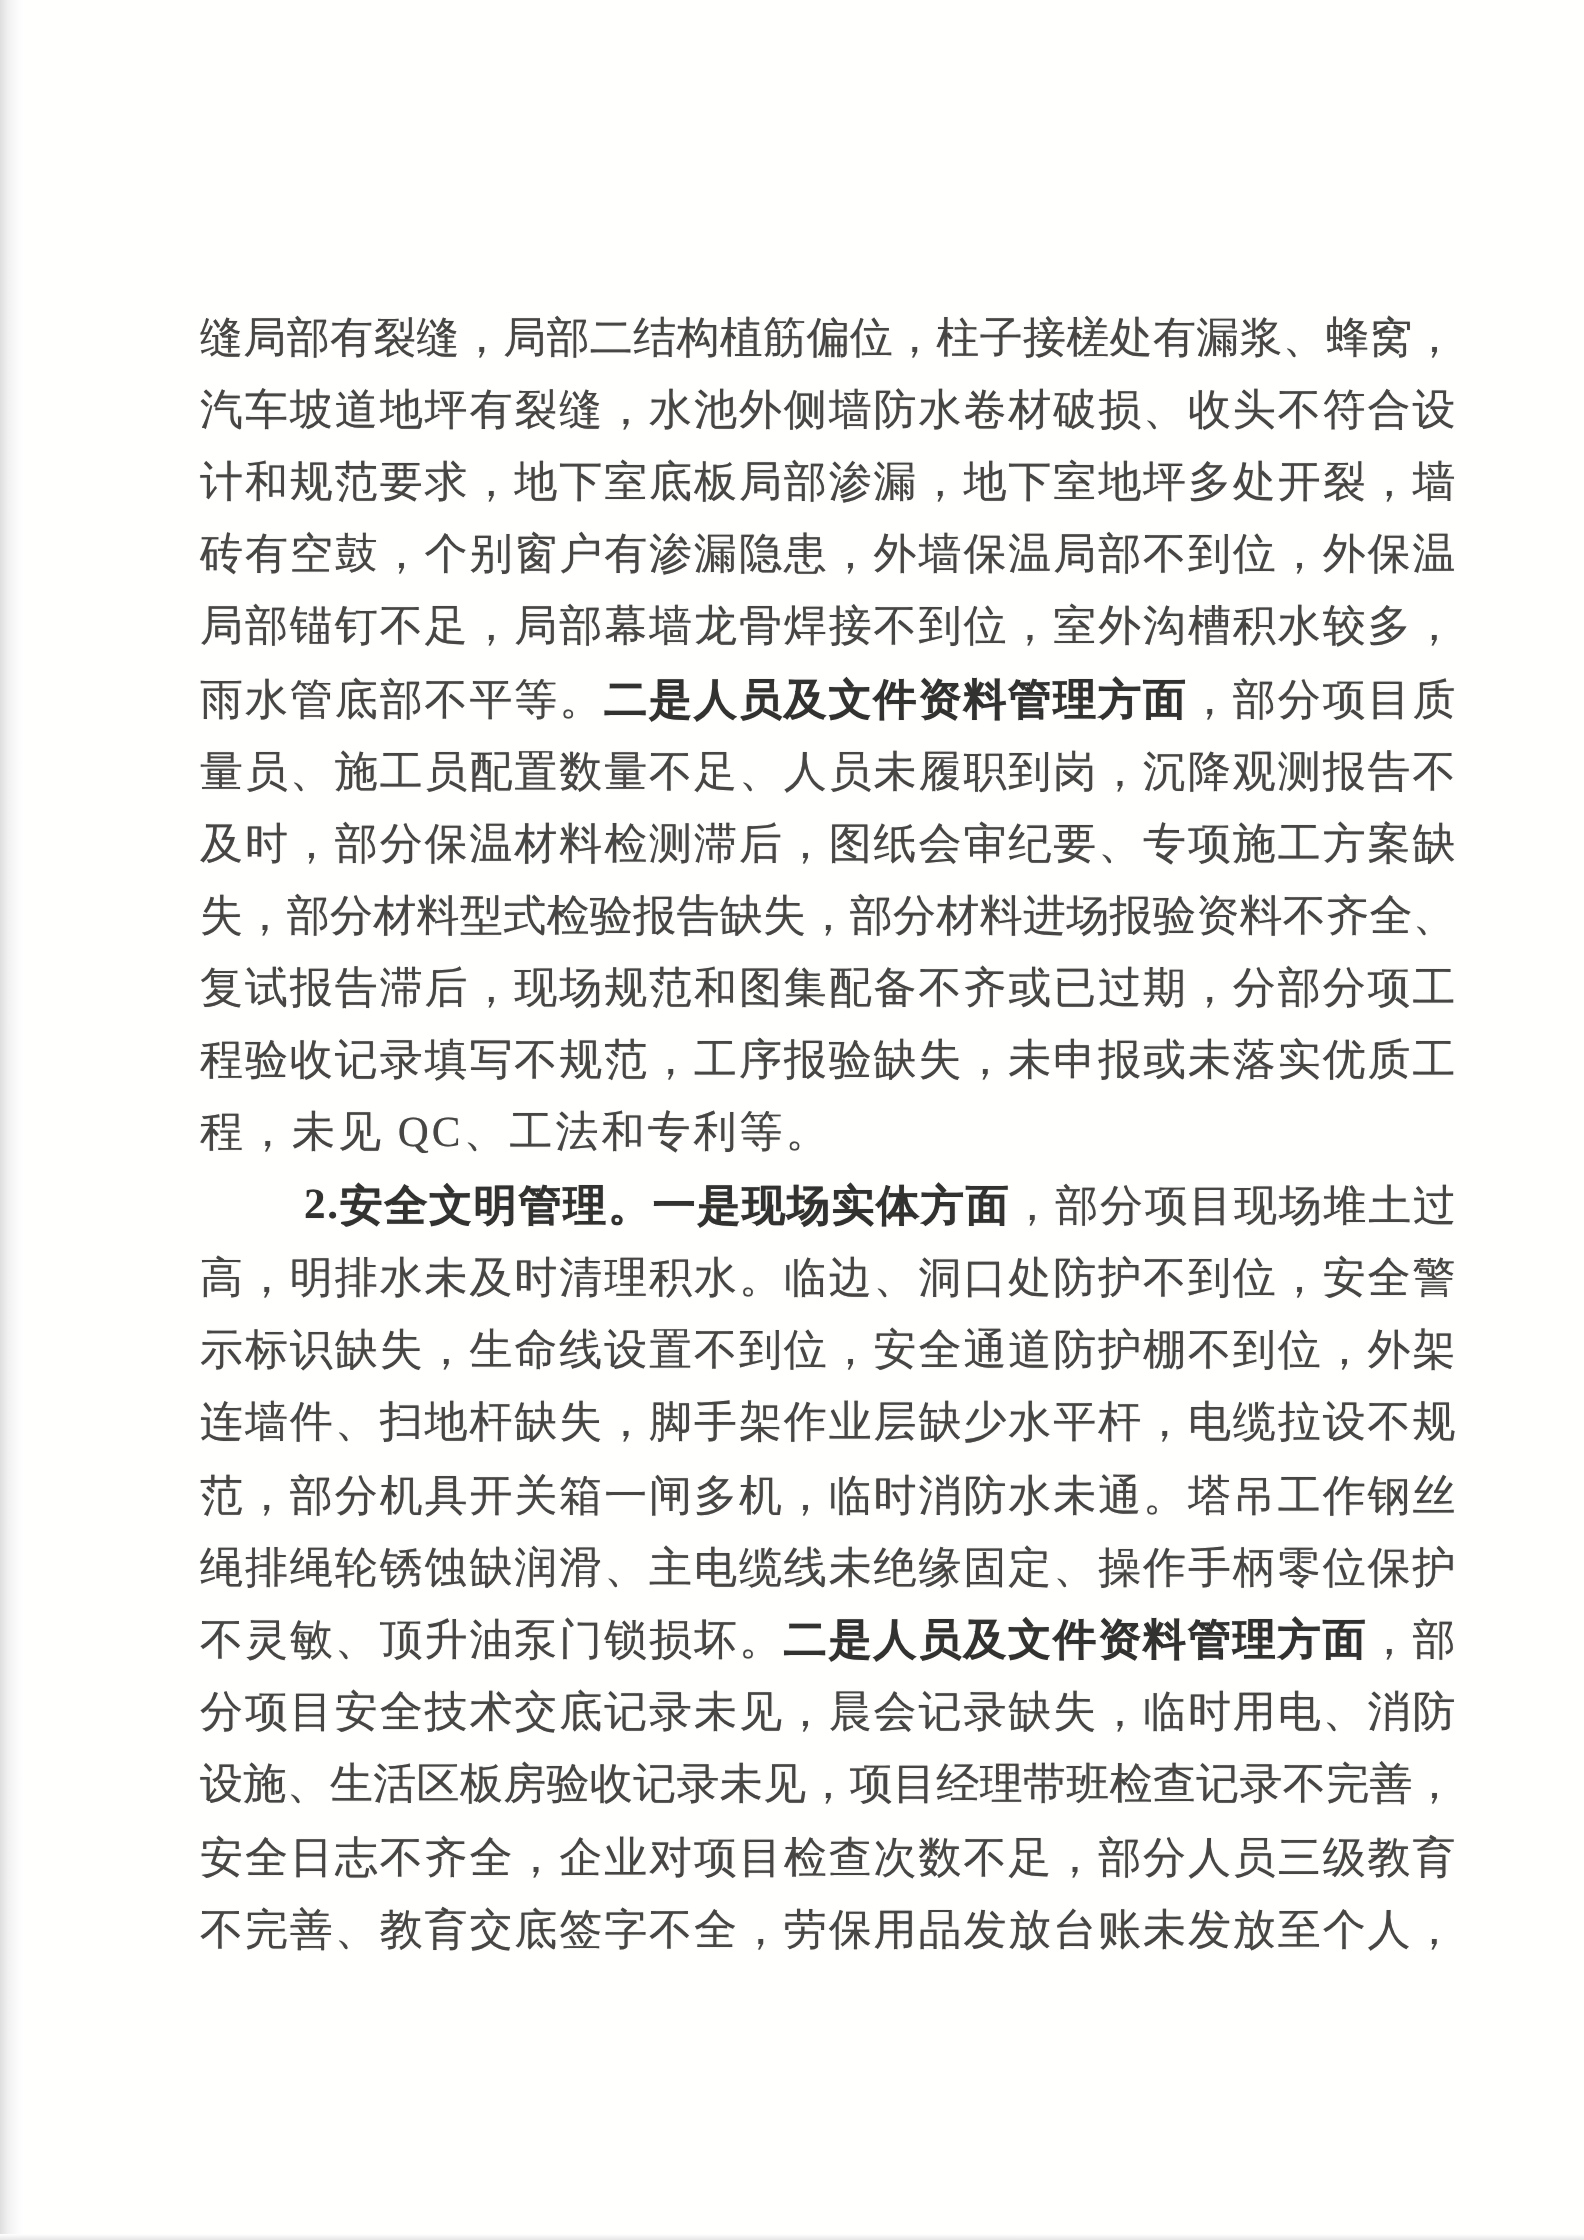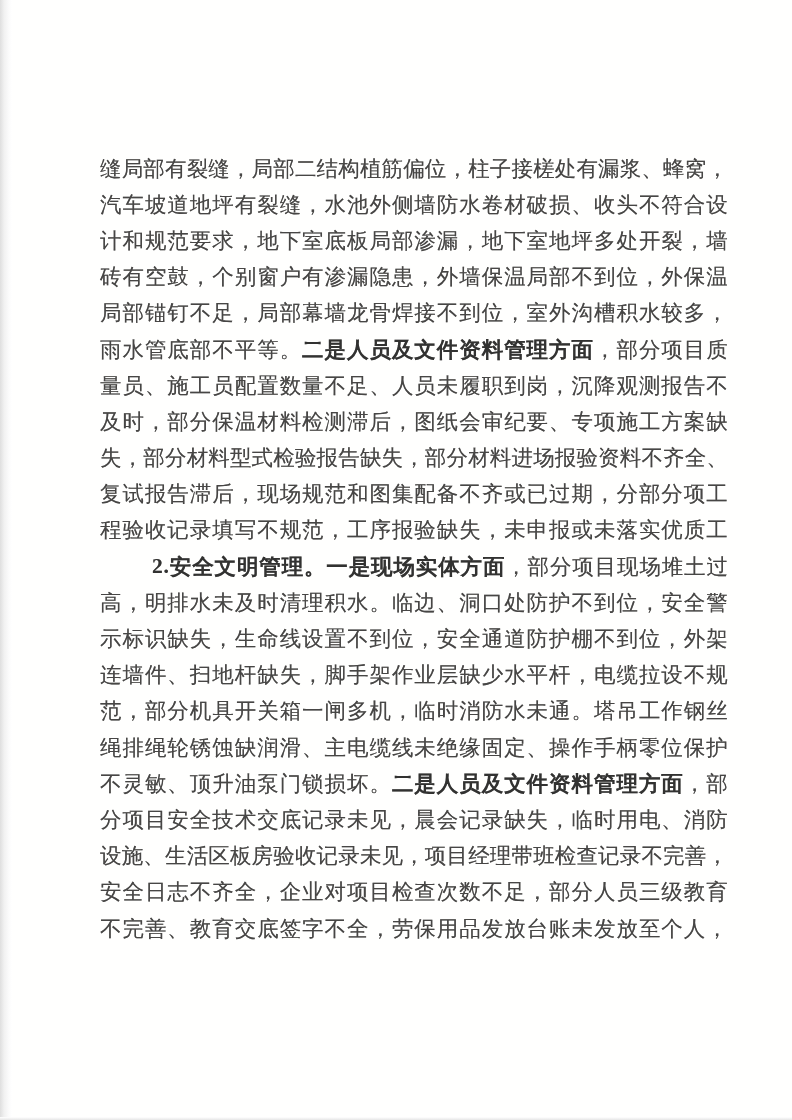--- a/index.html
+++ b/index.html
@@ -395,20 +395,21 @@
         <span>申</span>
         <span>报</span>
         <span>或</span>
         <span>未</span>
         <span>落</span>
         <span>实</span>
         <span>优</span>
         <span>质</span>
         <span>工</span>
       </div>
+      <div class="text-line no-justify"><span>程，未见 QC、工法和专利等。</span></div>
       <div class="text-line indent">
         <span class="b">2</span>
         <span class="b">.</span>
         <span class="b">安</span>
         <span class="b">全</span>
         <span class="b">文</span>
         <span class="b">明</span>
         <span class="b">管</span>
         <span class="b">理</span>
         <span class="b">。</span>

